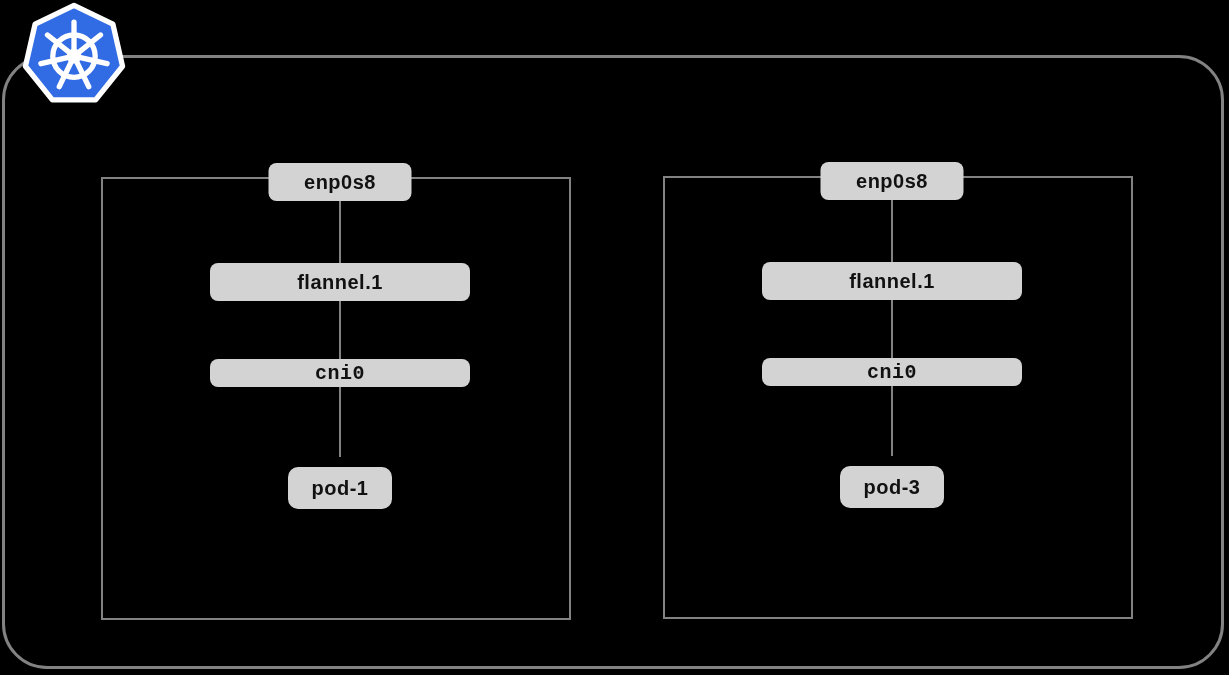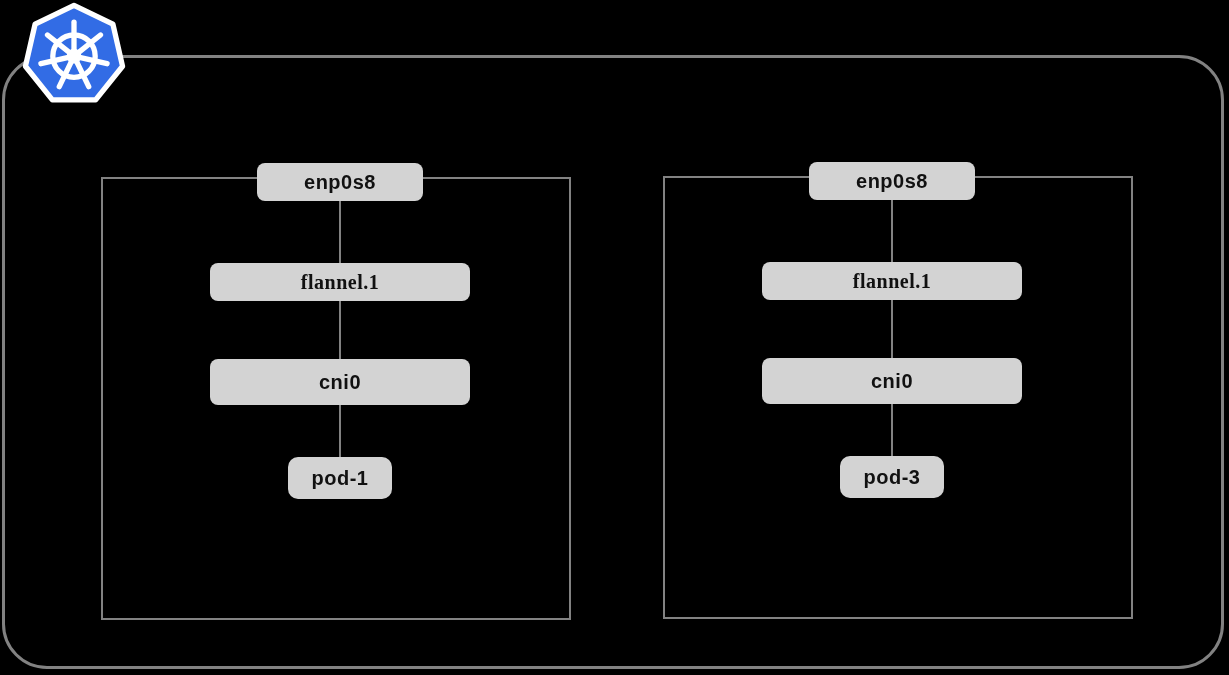--- a/index.html
+++ b/index.html
@@ -60,24 +60,24 @@
     font-weight: bold;
     font-size: 20px;
     letter-spacing: 0.5px;
     border-radius: 8px;
     display: flex;
     align-items: center;
     justify-content: center;
     z-index: 1;
     white-space: nowrap;
   }
-  .lbl-eth     { top: -16px; width: 166px; height: 38px; }
-  .lbl-overlay { top:  84px; width: 260px; height: 38px; font-family: Liberation Serif, serif; }
-  .lbl-bridge  { top: 180px; width: 260px; height: 46px; }
-  .lbl-pod     { top: 278px; width: 104px; height: 42px; border-radius: 10px; }
+  .lbl-eth     { top: -16px; width: 143px; height: 38px; }
+  .lbl-overlay { top:  84px; width: 260px; height: 38px; }
+  .lbl-bridge  { top: 180px; width: 260px; height: 28px; font-family: Liberation Mono, monospace; }
+  .lbl-pod     { top: 288px; width: 104px; height: 42px; border-radius: 10px; }
 </style>
 </head>
 <body>
 
 <div class="canvas">
 
   <div class="cluster-frame"></div>
 
   <svg class="k8s-logo" viewBox="0 0 100 100" xmlns="http://www.w3.org/2000/svg" aria-hidden="true">
     <polygon points="50,5 86.7,22.7 95.8,62.5 70.4,94.3 29.6,94.3 4.2,62.5 13.3,22.7" fill="#326ce5" stroke="#ffffff" stroke-width="5" stroke-linejoin="round"></polygon>

